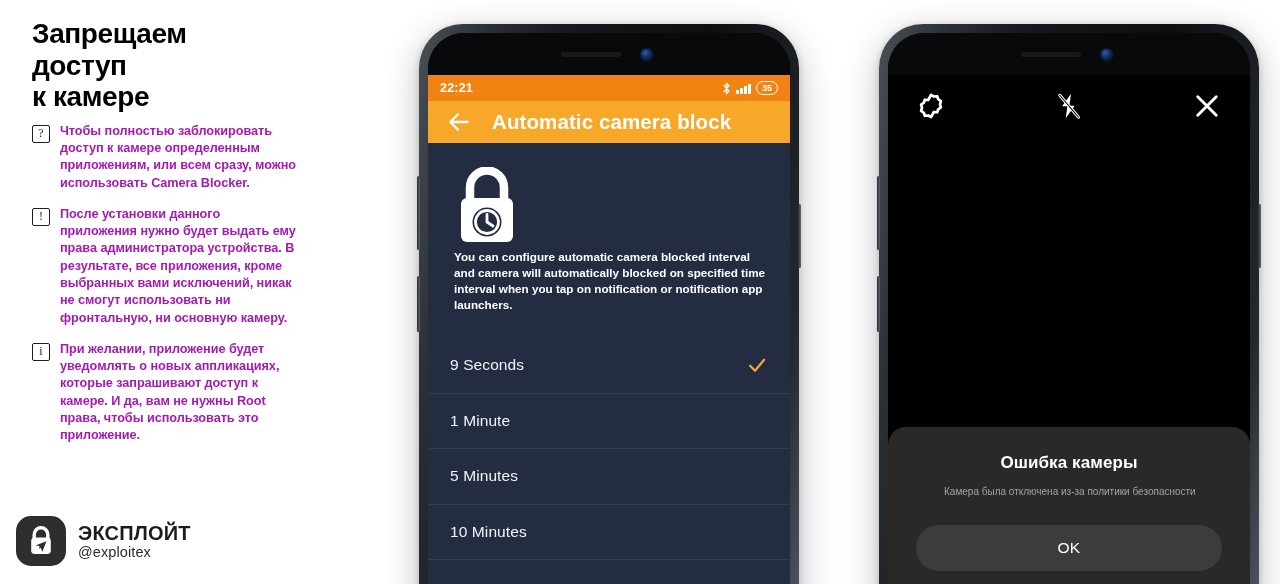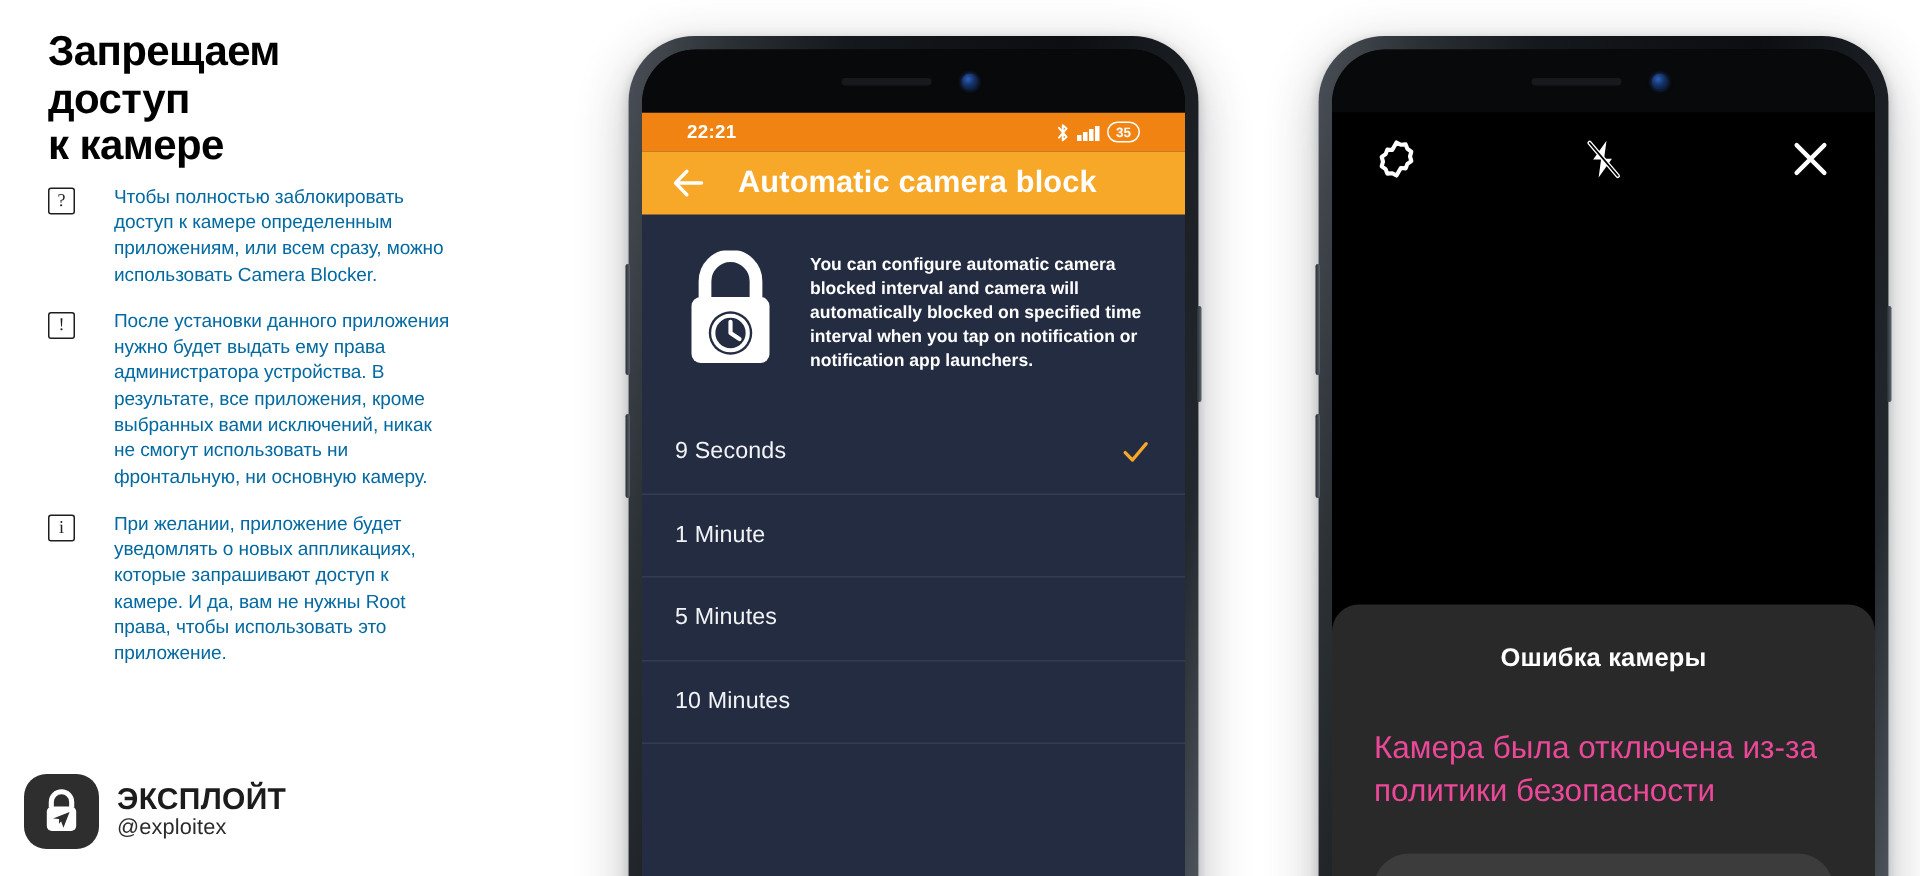--- a/index.html
+++ b/index.html
@@ -57,24 +57,23 @@
     color: #1e1e1e;
     font-weight: normal;
     margin-top: 2px;
     margin-right: 10px;
     font-family: "Liberation Serif", serif;
   }
 
   .bullet-text {
     font-size: 12.7px;
     line-height: 1.36;
-    color: #0369a1;
-    font-weight: normal;
+    color: #a21caf;
+    font-weight: bold;
     letter-spacing: -0.05px;
-    margin-left: 16px;
   }
 
   
   #brand {
     position: absolute;
     left: 16px;
     bottom: 18px;
     display: flex;
     align-items: center;
   }
@@ -171,21 +170,21 @@
     background: #242c41;
     display: flex;
     flex-direction: column;
   }
 
   #statusbar {
     height: 26px;
     background: #f08312;
     display: flex;
     align-items: center;
-    padding: 0 30px;
+    padding: 0 12px;
     color: #ffffff;
   }
 
   #status-time {
     font-size: 12.5px;
     font-weight: bold;
     letter-spacing: 0.2px;
   }
 
   #status-right {
@@ -233,20 +232,21 @@
     font-size: 20.5px;
     font-weight: bold;
     color: #ffffff;
     letter-spacing: 0.1px;
   }
 
   #info-block {
     display: flex;
     align-items: flex-start;
     padding: 22px 20px 24px 26px;
+    flex-direction: column;
   }
 
   #lock-clock-icon { flex: 0 0 auto; margin-right: 20px; margin-top: 2px; }
 
   #info-text {
     font-size: 11.7px;
     line-height: 1.37;
     color: #ffffff;
     font-weight: bold;
     padding-top: 4px;
@@ -301,29 +301,30 @@
     border-radius: 18px 18px 0 0;
     padding: 26px 28px 20px 28px;
     min-height: 208px;
   }
 
   #error-title {
     text-align: center;
     font-size: 17px;
     font-weight: bold;
     color: #ffffff;
-    margin-bottom: 36px;
+    margin-bottom: 12px;
     letter-spacing: 0.1px;
   }
 
   #error-message {
-    font-size: 21px;
+    font-size: 10px;
     line-height: 1.37;
-    color: #ec4899;
+    color: #a3a3a3;
     margin-bottom: 26px;
+    margin-left: 28px;
   }
 
   #ok-button {
     display: block;
     width: 100%;
     height: 46px;
     border: none;
     border-radius: 23px;
     background: #3c3c3c;
     color: #ffffff;

